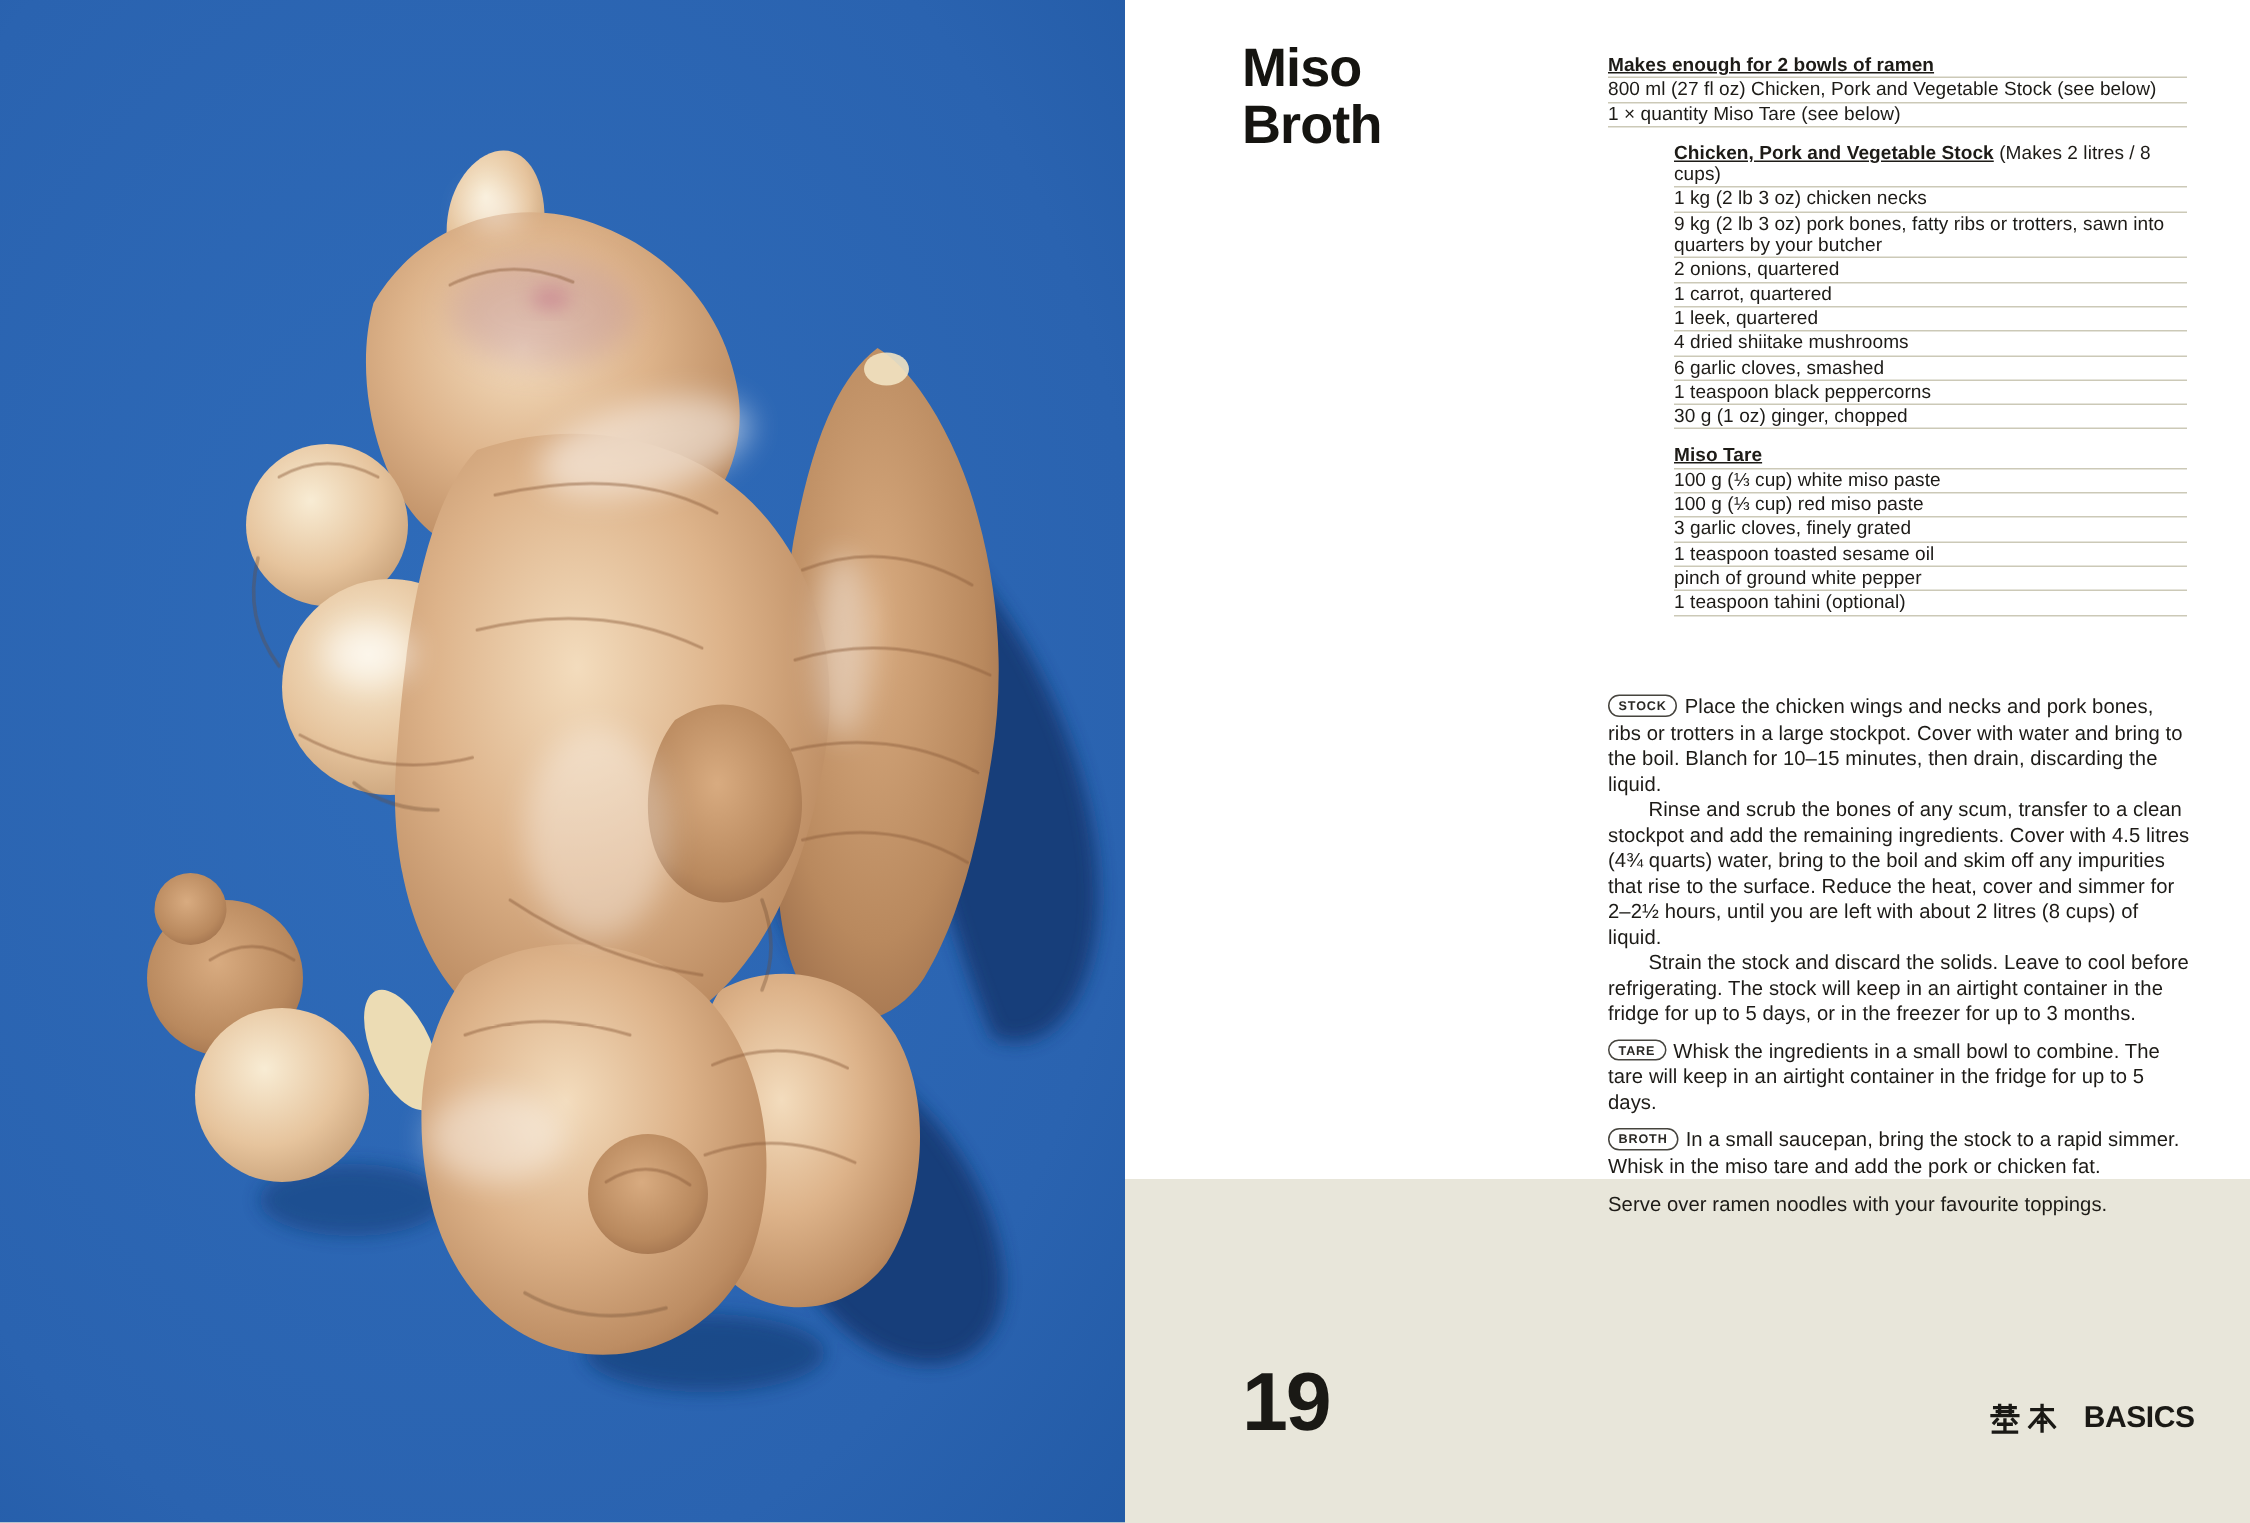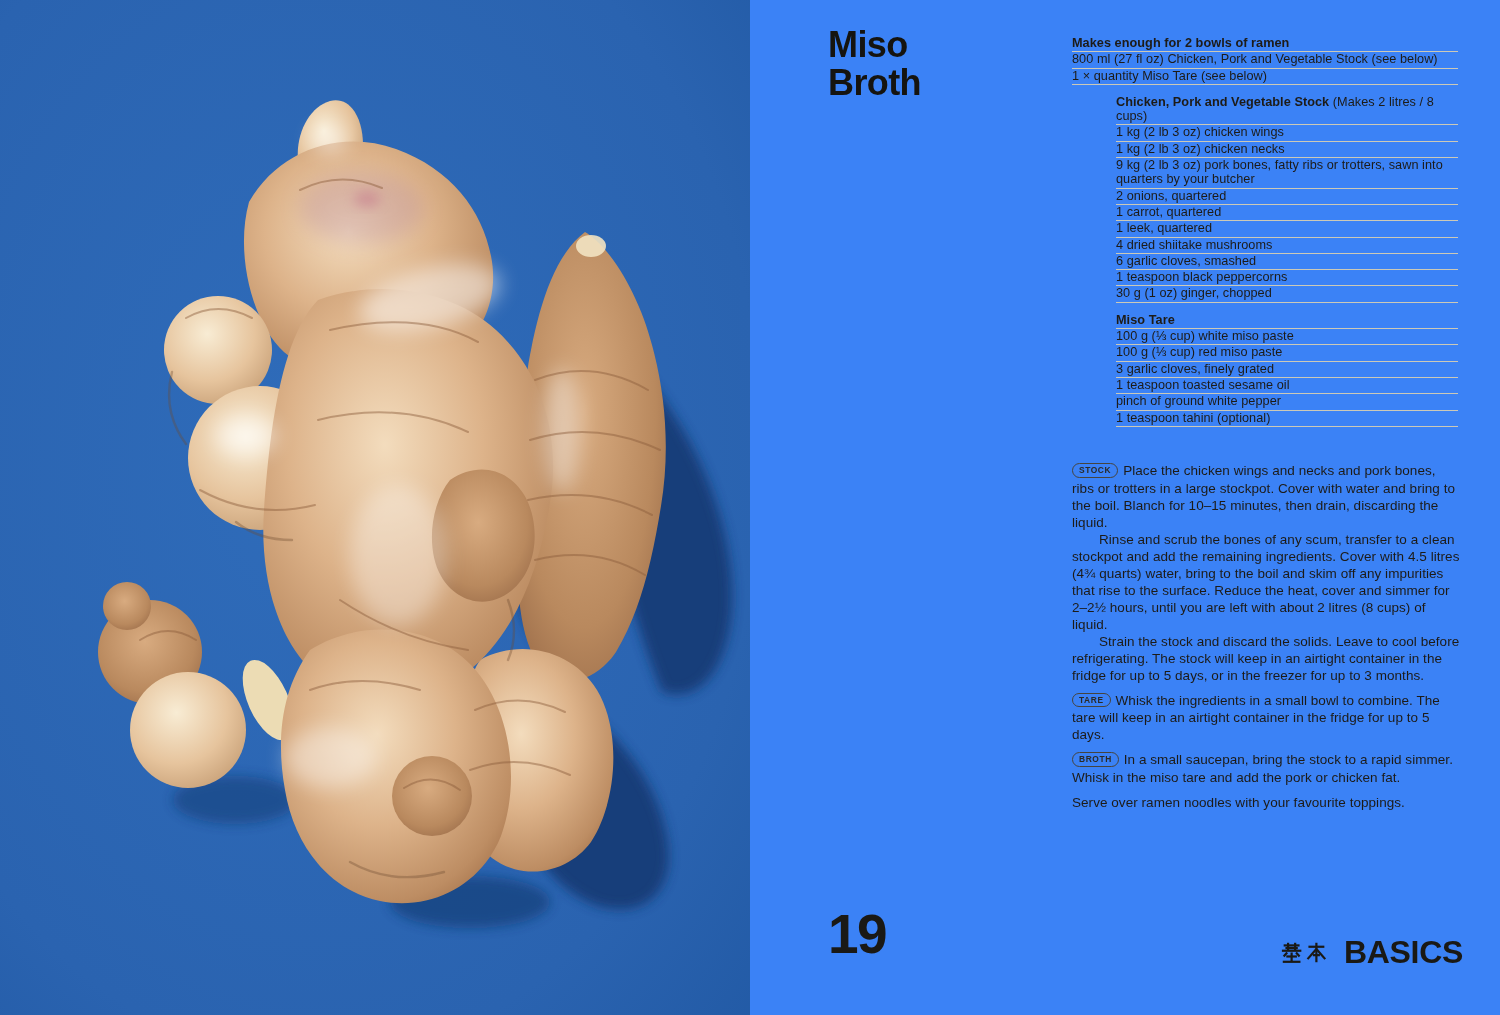--- a/index.html
+++ b/index.html
@@ -2,42 +2,42 @@
 <html><head>
 <meta charset="utf-8">
 <style>
   html,body{margin:0;padding:0;background:#e8e6da;}
   .spread{position:relative;width:1500px;height:1015px;display:flex;overflow:hidden;
           font-family:"Liberation Sans","DejaVu Sans",sans-serif;}
   
   .page-photo{position:relative;width:750px;height:1015px;overflow:hidden;}
   .page-photo svg{display:block;width:750px;height:1015px;}
   
-  .page-recipe{position:relative;width:750px;height:1015px;background:#3b82f6;color:#1d1b17;}
+  .page-recipe{position:relative;width:750px;height:786px;background:#ffffff;color:#1d1b17;}
   .title{position:absolute;left:78px;top:26px;font-size:36px;line-height:38px;
          font-weight:700;letter-spacing:-0.6px;color:#151410;}
   .ing-col{position:absolute;left:322px;top:36px;width:386px;}
   .ing-row{font-size:12.7px;line-height:14.3px;letter-spacing:0.05px;
            border-bottom:1px solid #ccc9b7;padding:0 0 1px 0;}
   .ing-row.flexrow{display:flex;justify-content:space-between;}
-  .ing-head{font-weight:700;}
+  .ing-head{font-weight:700;text-decoration:underline;}
   .sec{margin-top:10px;margin-left:44px;}
   .note{font-weight:400;}
   .method{position:absolute;left:322px;top:462px;width:388px;font-size:13.5px;
           line-height:17px;letter-spacing:0.05px;}
   .method p{margin:0;}
   .method p.cont{text-indent:27px;}
   .method p.gap{margin-top:8px;}
   .pill{display:inline-block;border:1px solid #46443e;border-radius:8px;
         font-size:8.4px;font-weight:700;letter-spacing:0.6px;line-height:10px;
         padding:1px 6px 1.5px;margin-right:5px;position:relative;top:-2px;color:#2a2925;}
   .pagenum{position:absolute;left:78px;top:906px;font-size:55px;line-height:56px;
            font-weight:700;letter-spacing:-1.5px;color:#1a1915;}
   .section-mark{position:absolute;right:37px;top:934px;display:flex;align-items:center;
-                gap:17px;font-size:32px;font-weight:700;letter-spacing:-0.3px;color:#1a1915;}
+                gap:17px;font-size:20px;font-weight:700;letter-spacing:-0.3px;color:#1a1915;}
   .kanji{display:block;}
 </style>
 </head>
 <body>
 
 <div class="spread">
 
   <div class="page-photo">
     <svg viewBox="0 0 750 1015" aria-hidden="true">
       <defs>
@@ -155,21 +155,20 @@
     <div class="ing-col">
 
       <div>
         <div class="ing-row ing-head">Makes enough for 2 bowls of ramen</div>
         <div class="ing-row">800 ml (27 fl oz) Chicken, Pork and Vegetable Stock (see below)</div>
         <div class="ing-row">1 × quantity Miso Tare (see below)</div>
       </div>
 
       <div class="sec">
         <div class="ing-row"><span class="ing-head">Chicken, Pork and Vegetable Stock</span><span class="note"> (Makes 2 litres / 8 cups)</span></div>
-        <div class="ing-row">1 kg (2 lb 3 oz) chicken wings</div>
         <div class="ing-row">1 kg (2 lb 3 oz) chicken necks</div>
         <div class="ing-row">9 kg (2 lb 3 oz) pork bones, fatty ribs or trotters, sawn into quarters by your butcher</div>
         <div class="ing-row">2 onions, quartered</div>
         <div class="ing-row">1 carrot, quartered</div>
         <div class="ing-row">1 leek, quartered</div>
         <div class="ing-row">4 dried shiitake mushrooms</div>
         <div class="ing-row">6 garlic cloves, smashed</div>
         <div class="ing-row">1 teaspoon black peppercorns</div>
         <div class="ing-row">30 g (1 oz) ginger, chopped</div>
       </div>

